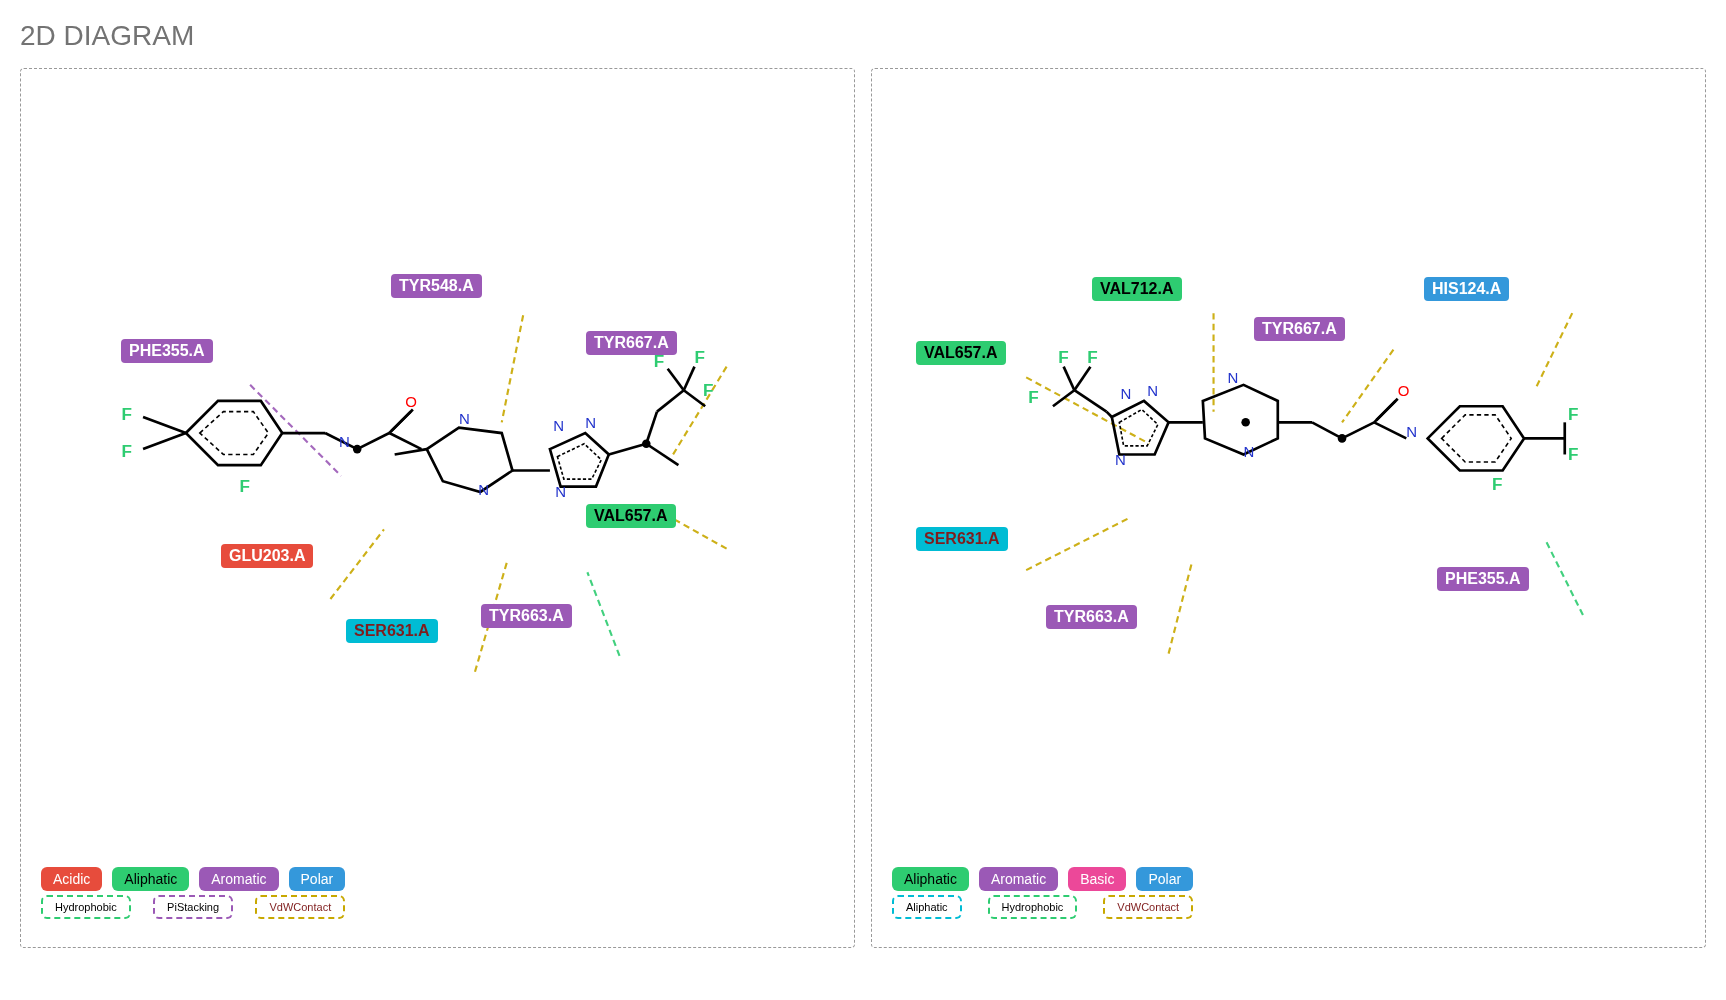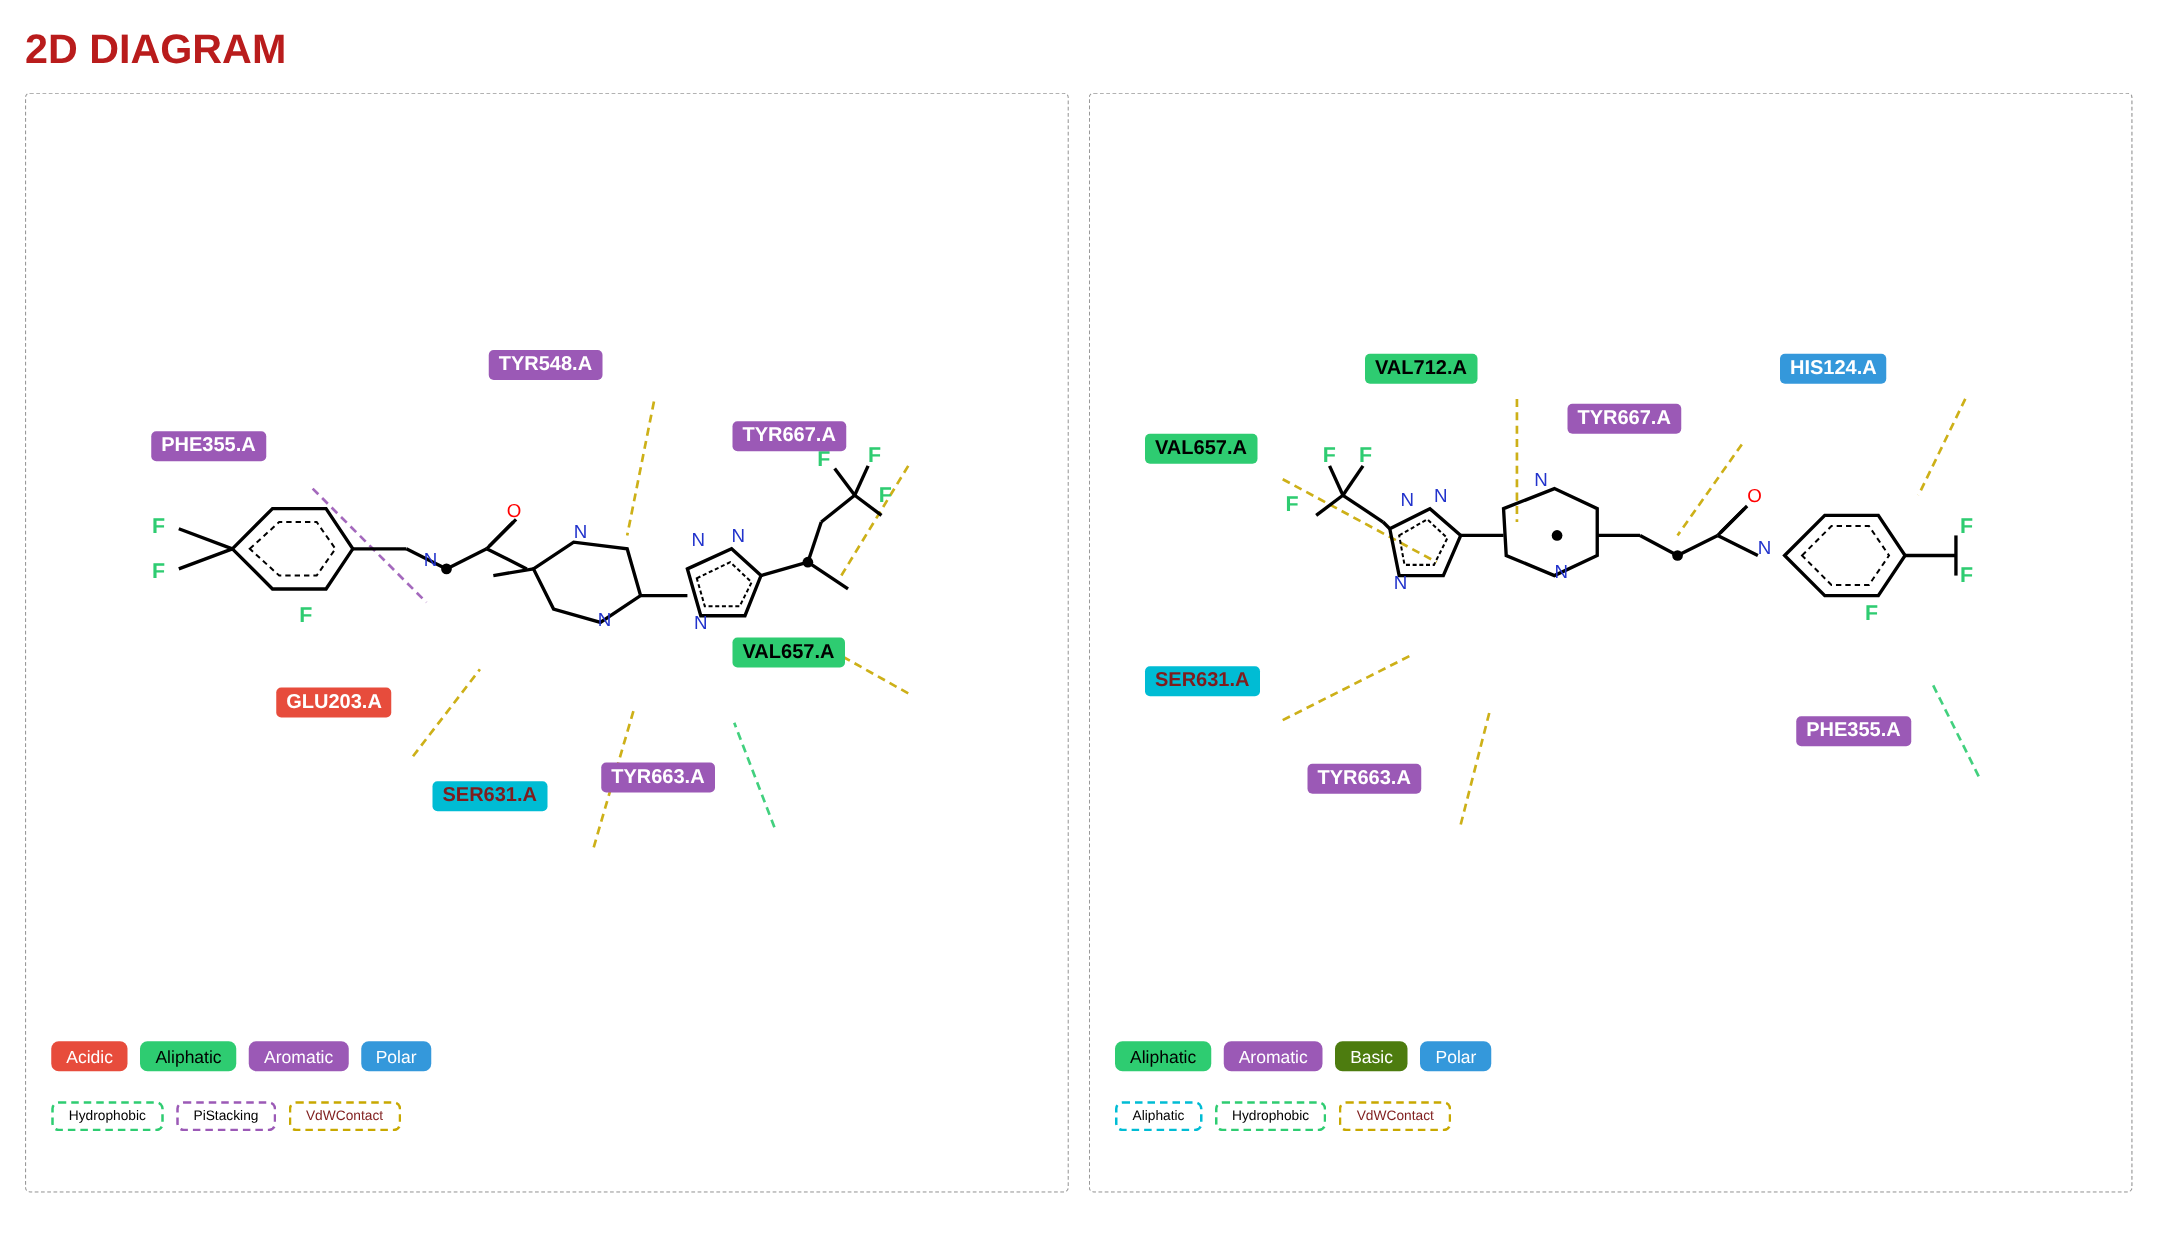--- a/index.html
+++ b/index.html
@@ -4,24 +4,24 @@
   <style>
     * { box-sizing: border-box; margin: 0; padding: 0; }
     body {
       background: #ffffff;
       font-family: Arial, sans-serif;
       padding: 20px;
       width: 1726px;
       min-height: 1000px;
     }
     h1 {
-      font-size: 33px;
-      font-weight: bold;
+      font-size: 28px;
+      font-weight: normal;
       margin-bottom: 16px;
-      color: #b91c1c;
+      color: #737373;
     }
     .diagrams-container {
       display: flex;
       gap: 16px;
       width: 100%;
     }
     .diagram-box {
       flex: 1;
       border: 1.5px dashed #999;
       border-radius: 4px;
@@ -31,43 +31,44 @@
       background: #fff;
     }
     .legend {
       position: absolute;
       bottom: 24px;
       left: 20px;
     }
     .legend-row {
       display: flex;
       gap: 10px;
-      margin-bottom: 24px;
+      margin-bottom: 4px;
       flex-wrap: wrap;
+      justify-content: space-between;
     }
     .legend-badge {
       padding: 4px 12px;
       border-radius: 6px;
       font-size: 14px;
       font-weight: 500;
       color: #fff;
     }
     .legend-badge-outline {
       padding: 4px 12px;
       border-radius: 6px;
       font-size: 11px;
       font-weight: 500;
       color: #000;
       background: #fff;
     }
     .badge-acidic { background: #e74c3c; }
     .badge-aliphatic { background: #2ecc71; }
     .badge-aromatic { background: #9b59b6; }
     .badge-polar { background: #3498db; }
-    .badge-basic { background: #4d7c0f; }
+    .badge-basic { background: #ec4899; }
     .outline-hydrophobic { border: 2px dashed #2ecc71; color: #000; }
     .outline-pistacking { border: 2px dashed #9b59b6; color: #000; }
     .outline-vdwcontact { border: 2px dashed #c8a800; color: #7f1d1d; }
     .outline-hbacceptor { border: 2px dashed #00bcd4; color: #000; }
 
     
     .res-label {
       position: absolute;
       padding: 3px 8px;
       border-radius: 4px;

